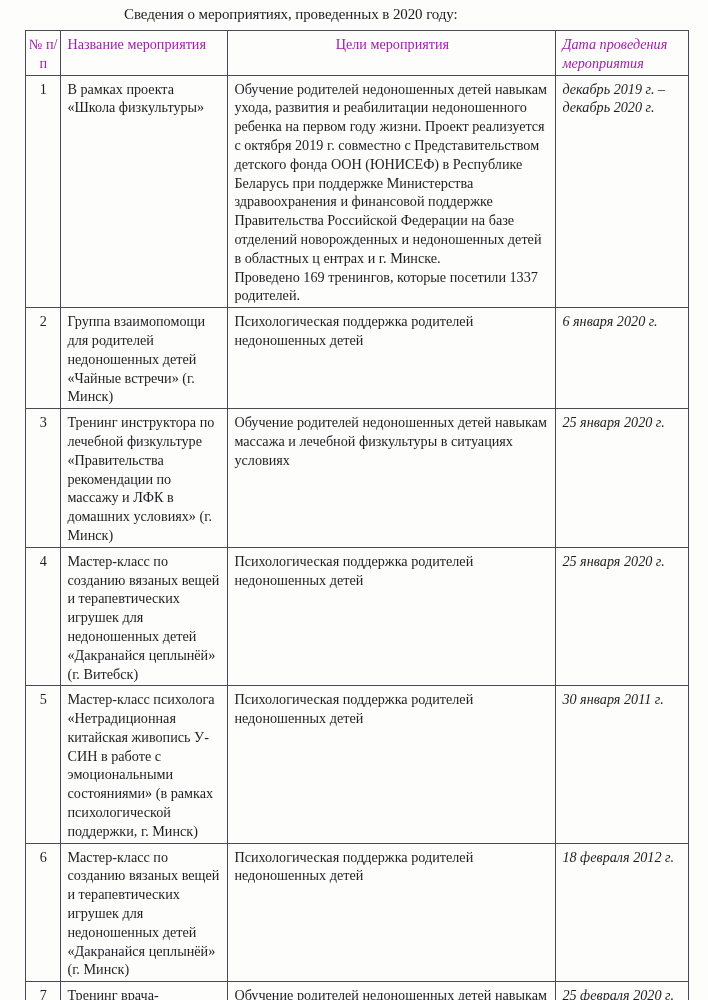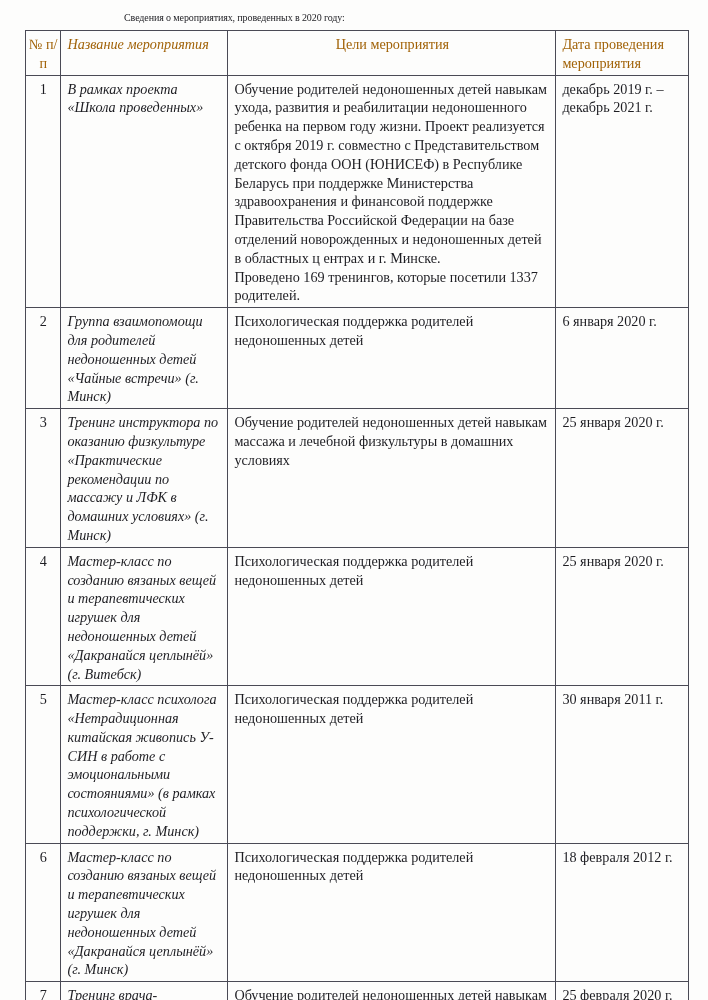--- a/index.html
+++ b/index.html
@@ -1,35 +1,35 @@
 <!DOCTYPE html>
 <html><head>
 <meta charset="utf-8">
 <style>
   html, body { margin: 0; padding: 0; }
   body {
     width: 708px; height: 1000px; background: #fdfdfc; overflow: hidden;
     font-family: "Liberation Serif", serif; color: #1d1d22; position: relative;
   }
   .title {
-    position: absolute; left: 124px; top: 12px; font-size: 10px; letter-spacing: -0.1px;
+    position: absolute; left: 124px; top: 6px; font-size: 15px; letter-spacing: -0.1px;
   }
   table {
     position: absolute; left: 25px; top: 30px; width: 664px;
     border-collapse: collapse; table-layout: fixed; font-size: 14.2px; line-height: 18.8px;
   }
   td, th {
     border: 1px solid #4a4a55; vertical-align: top; padding: 4px 5px 2px 6px; font-weight: normal;
     text-align: left;
   }
-  th { color: #a16207; }
+  th { color: #a21caf; }
   .c-num { width: 30px; text-align: center; padding-left: 2px; padding-right: 2px; }
-  .c-name { width: 153px; font-style: italic; }
+  .c-name { width: 153px; }
   .c-goal { width: 312px; }
-  .c-date { width: 119px; }
+  .c-date { width: 119px; font-style: italic; }
   th.c-goal { text-align: center; margin-top: 40px; }
   tr.h-head td, tr.h-head th { height: 34px; }
   tr.r1 td { height: 207px; }
   tr.r2 td { height: 63px; }
   tr.r3 td { height: 99px; }
   tr.r4 td { height: 98px; }
   tr.r5 td { height: 136px; }
   tr.r6 td { height: 98px; }
   tr.r7 td { height: 117px; }
   .goal-text { white-space: pre-line; }
@@ -44,35 +44,35 @@
     <tr class="h-head">
       <th class="c-num">№ п/п</th>
       <th class="c-name">Название мероприятия</th>
       <th class="c-goal">Цели мероприятия</th>
       <th class="c-date">Дата проведения мероприятия</th>
     </tr>
   </thead>
   <tbody>
     <tr class="r1">
       <td class="c-num">1</td>
-      <td class="c-name">В рамках проекта «Школа проведенных»</td>
+      <td class="c-name">В рамках проекта «Школа физкультуры»</td>
       <td class="c-goal goal-text">Обучение родителей недоношенных детей навыкам ухода, развития и реабилитации недоношенного ребенка на первом году жизни. Проект реализуется с октября 2019 г. совместно с Представительством детского фонда ООН (ЮНИСЕФ) в Республике Беларусь при поддержке Министерства здравоохранения и финансовой поддержке Правительства Российской Федерации на базе отделений новорожденных и недоношенных детей в областных ц ентрах и г. Минске.
 Проведено 169 тренингов, которые посетили 1337 родителей.</td>
-      <td class="c-date">декабрь 2019 г. – декабрь 2021 г.</td>
+      <td class="c-date">декабрь 2019 г. – декабрь 2020 г.</td>
     </tr>
     <tr class="r2">
       <td class="c-num">2</td>
       <td class="c-name">Группа взаимопомощи для родителей недоношенных детей «Чайные встречи» (г. Минск)</td>
       <td class="c-goal">Психологическая поддержка родителей недоношенных детей</td>
       <td class="c-date">6 января 2020 г.</td>
     </tr>
     <tr class="r3">
       <td class="c-num">3</td>
-      <td class="c-name">Тренинг инструктора по оказанию физкультуре «Практические рекомендации по массажу и ЛФК в домашних условиях» (г. Минск)</td>
-      <td class="c-goal">Обучение родителей недоношенных детей навыкам массажа и лечебной физкультуры в домашних условиях</td>
+      <td class="c-name">Тренинг инструктора по лечебной физкультуре «Правительства рекомендации по массажу и ЛФК в домашних условиях» (г. Минск)</td>
+      <td class="c-goal">Обучение родителей недоношенных детей навыкам массажа и лечебной физкультуры в ситуациях условиях</td>
       <td class="c-date">25 января 2020 г.</td>
     </tr>
     <tr class="r4">
       <td class="c-num">4</td>
       <td class="c-name">Мастер-класс по созданию вязаных вещей и терапевтических игрушек для недоношенных детей «Дакранайся цеплынёй» (г. Витебск)</td>
       <td class="c-goal">Психологическая поддержка родителей недоношенных детей</td>
       <td class="c-date">25 января 2020 г.</td>
     </tr>
     <tr class="r5">
       <td class="c-num">5</td>

